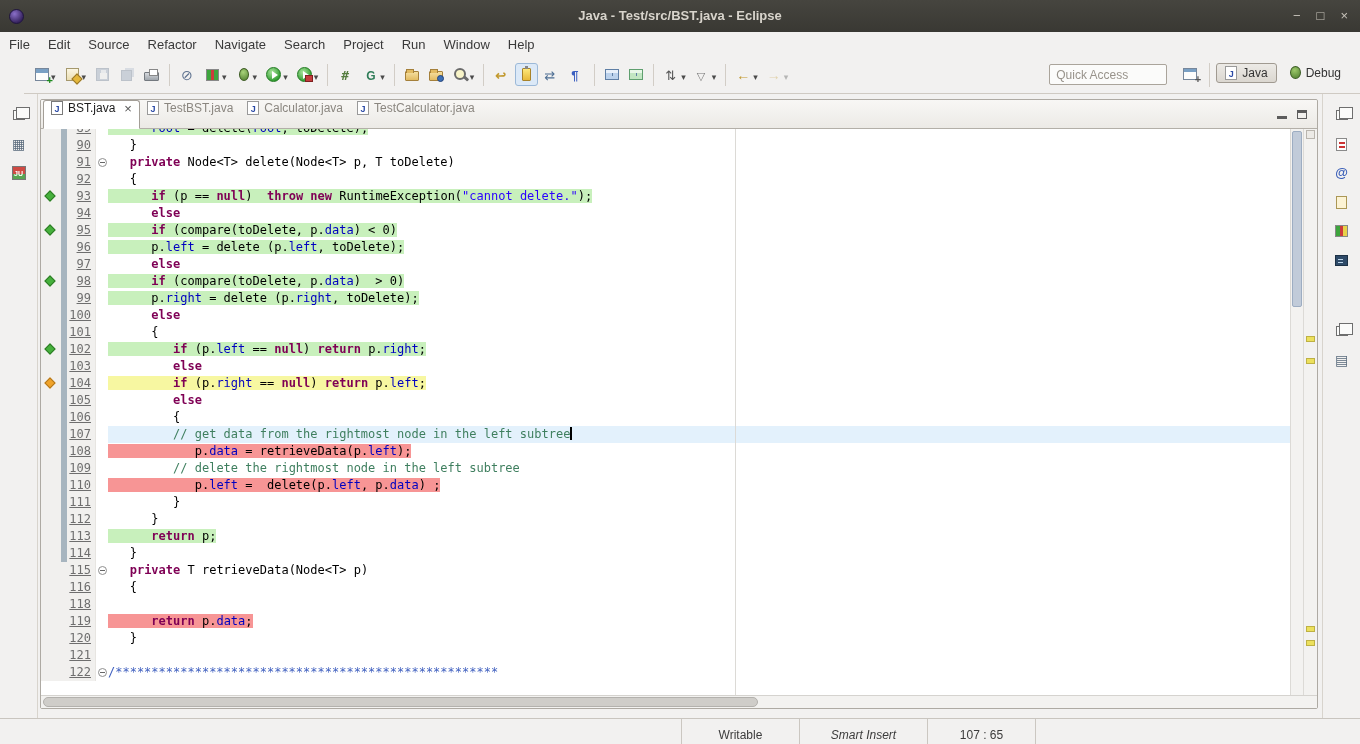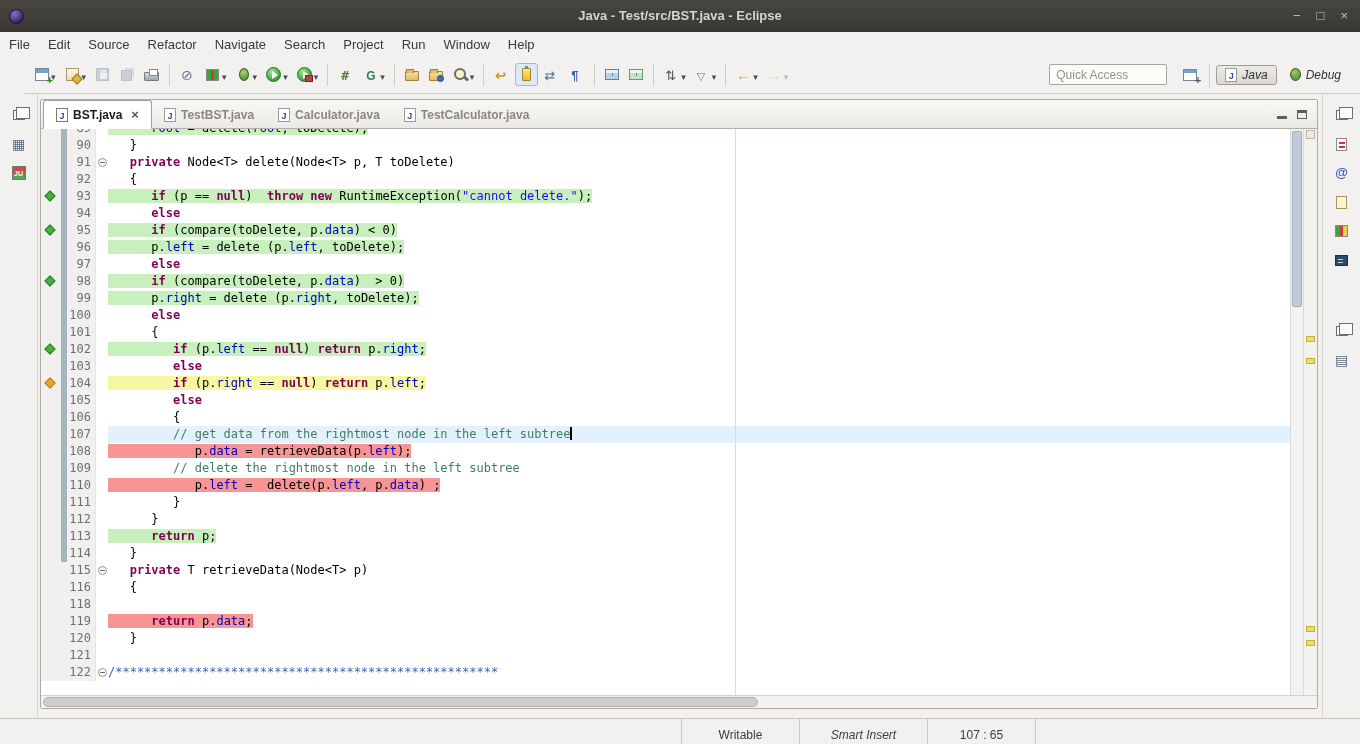--- a/index.html
+++ b/index.html
@@ -62,21 +62,21 @@
   .ti-sort::after { content: "⇅"; color: #555; font-size: 13px; line-height: 17px; padding-left: 2px; }
   .ti-filter::after { content: "▽"; color: #777; font-size: 11px; line-height: 17px; padding-left: 3px; }
   .ti-back::after { content: "←"; color: #c2992e; font-weight: bold; font-size: 14px; line-height: 17px; padding-left: 1px; }
   .ti-forward::after { content: "→"; color: #c2992e; font-weight: bold; font-size: 14px; line-height: 17px; padding-left: 1px; }
   .ti-perspective { width: 14px; height: 12px; margin: 2px; border: 1px solid #77879b; background: linear-gradient(#7aa0c4 0 3px, #fdfdfc 3px); }
   .ti-perspective::after { content: "+"; position: absolute; right: -5px; bottom: -6px; color: #555; font: bold 11px/11px "Liberation Sans", sans-serif; }
 
   .quick-access { width: 118px; height: 21px; border: 1px solid #aaa49b; border-radius: 2px; background: #fbfbfa; font-size: 12px; padding: 0 6px; color: #333; margin: 0 10px; font-family: "Liberation Sans", sans-serif; }
   .quick-access::placeholder { color: #98938b; }
 
-  .persp-bar { display: flex; align-items: center; gap: 6px; padding-right: 4px; font-style: italic; }
+  .persp-bar { display: flex; align-items: flex-start; gap: 6px; padding-right: 4px; }
   .persp-sep { width: 1px; height: 24px; background: #d2cdc6; }
   .persp { display: flex; align-items: center; gap: 5px; padding: 2px 8px; border-radius: 3px; font-size: 12px; color: #333; border: 1px solid transparent; cursor: pointer; }
   .persp.active { background: linear-gradient(#eceae6, #dbd7d0); border-color: #a09a91; }
 
   .jfile { width: 12px; height: 14px; background: #fff; border: 1px solid #9a9a9a; position: relative; display: inline-block; flex: none; }
   .jfile::after { content: "J"; position: absolute; left: 0; right: 0; top: 1px; text-align: center; font: bold 9px/12px "Liberation Sans", sans-serif; color: #2a49a5; }
   .bug { width: 11px; height: 13px; border-radius: 50%; background: radial-gradient(circle at 40% 30%, #9cc86a, #4e7d2e); border: 1px solid #3a5c22; display: inline-block; flex: none; }
 
   
   .main { display: flex; height: 624px; }
@@ -99,38 +99,38 @@
   .vb-coverage { width: 13px; height: 12px; border: 1px solid #888; background: linear-gradient(90deg, #3da53d 0 4px, #cc3b3b 4px 7px, #e8d24a 7px 13px); }
   .vb-console { width: 13px; height: 11px; background: #2e4a68; border: 1px solid #1d3145; }
   .vb-console::after { content: ""; position: absolute; left: 2px; top: 3px; width: 5px; height: 1px; background: #bcd5ea; box-shadow: 0 3px 0 #bcd5ea; }
   .vb-outline::after { content: "▤"; font-size: 14px; color: #5a6b7c; }
 
   .center { flex: 1; padding: 5px 4px 0 2px; min-width: 0; }
   .editor-stack { border: 1px solid #aeaaa3; border-radius: 2px; background: #fff; height: 610px; display: flex; flex-direction: column; }
 
   .tabbar { height: 29px; background: linear-gradient(#f8f7f5, #eceae6); border-bottom: 1px solid #b3afa8; display: flex; align-items: flex-end; padding-left: 2px; border-radius: 2px 2px 0 0; }
   .tabs { display: flex; height: 29px; align-items: flex-end; flex: 1; }
-  .etab { display: flex; align-items: center; gap: 5px; height: 27px; padding: 0 12px; font-size: 12px; color: #8b8780; cursor: pointer; font-weight: bold; }
+  .etab { display: flex; align-items: flex-start; gap: 5px; height: 27px; padding: 0 7px; font-size: 12px; color: #8b8780; cursor: pointer; }
   .etab.active { background: #fff; border: 1px solid #a39e97; border-bottom-color: #fff; border-radius: 3px 3px 0 0; height: 29px; margin-bottom: -1px; color: #1c1c1c; }
   .etab.active .jfile { border-color: #7a7a7a; }
   .etab .close { margin-left: 4px; }
   .etab .close::after { content: "×"; font-size: 13px; color: #555; }
   .tab-ctrl { display: flex; gap: 10px; align-items: center; padding: 0 10px 9px 0; }
   .ctl-min { width: 10px; height: 8px; border-bottom: 3px solid #5c5c5c; cursor: pointer; }
   .ctl-max { width: 10px; height: 9px; border: 1px solid #5c5c5c; border-top: 3px solid #5c5c5c; cursor: pointer; }
 
   
   .editor-body { flex: 1; display: flex; overflow: hidden; position: relative; background: #fff; }
   .rows-wrap { flex: 1; position: relative; overflow: hidden; }
   .rows { margin-top: -9px; }
   .crow { display: flex; height: 17px; }
   .cell-ann { width: 20px; background: #f1f0ee; position: relative; flex: none; }
   .cell-range { width: 8px; background: #f1f0ee; flex: none; }
   .cell-range.on { background: linear-gradient(90deg, #a7b5bf 0 6px, #f1f0ee 6px); }
-  .cell-num { width: 26px; background: #f1f0ee; font: 12px/17px "DejaVu Sans Mono", monospace; color: #6e6e6e; text-align: right; padding-right: 4px; flex: none; }
+  .cell-num { width: 26px; background: #f1f0ee; font: 12px/17px "DejaVu Sans Mono", monospace; color: #6e6e6e; text-align: right; padding-right: 4px; flex: none; text-decoration: underline; }
   .cell-fold { width: 13px; background: #fff; position: relative; border-left: 1px solid #e7e5e1; flex: none; }
   .cell-code { flex: 1; font: 12px/17px "DejaVu Sans Mono", monospace; white-space: pre; color: #000; min-height: 17px; }
   .crow.current .cell-code { background: var(--cur-line, #e3f1fc); }
   .hl-g { background: var(--cov-g, #c8f0bc); }
   .hl-y { background: var(--cov-y, #f7f7a1); }
   .hl-r { background: var(--cov-r, #f79595); }
   .tk-k { color: var(--tok-k, #7f0055); font-weight: bold; }
   .tk-s { color: var(--tok-s, #2a00ff); }
   .tk-c { color: var(--tok-c, #3f7f5f); }
   .tk-j { color: var(--tok-j, #3f5fbf); }

